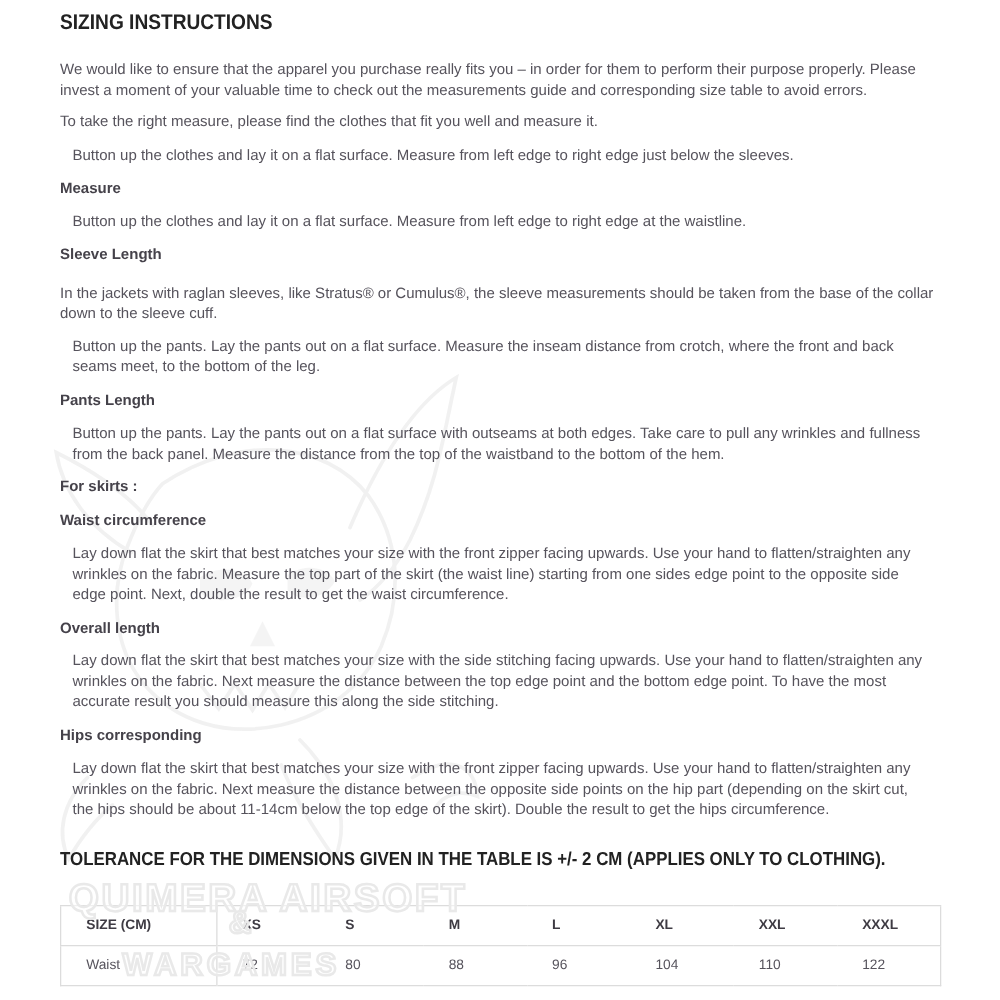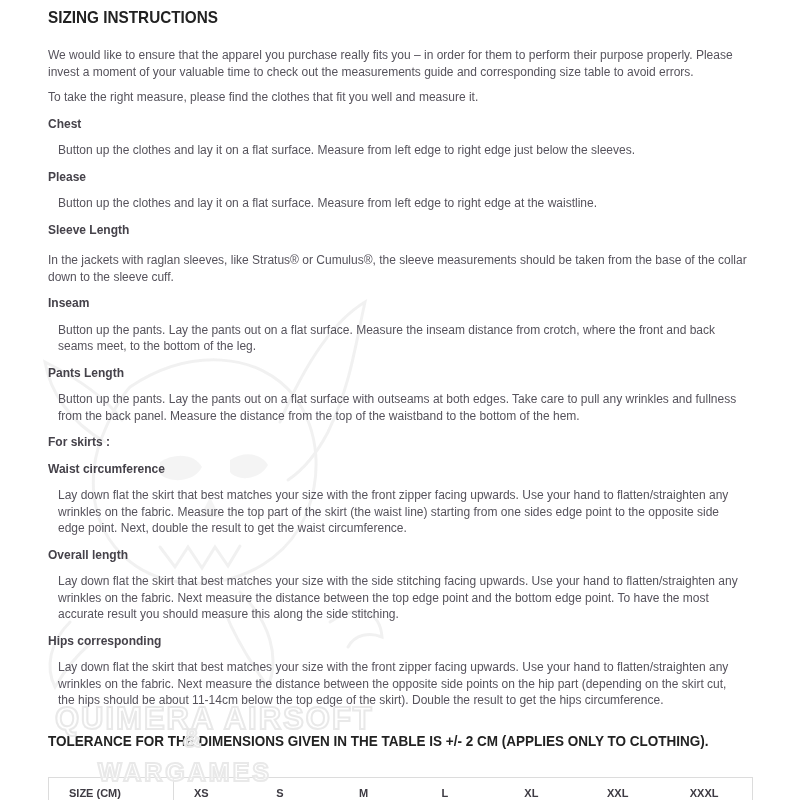--- a/index.html
+++ b/index.html
@@ -63,37 +63,35 @@
     </svg>
   </div>
 
   <div class="content">
     <h1 class="title">SIZING INSTRUCTIONS</h1>
 
     <p class="intro-1">We would like to ensure that the apparel you purchase really fits you – in order for them to perform their purpose properly. Please invest a moment of your valuable time to check out the measurements guide and corresponding size table to avoid errors.</p>
     <p class="intro-2">To take the right measure, please find the clothes that fit you well and measure it.</p>
 
     <section class="sec">
-      <h3>Chest</h3>
       <p>Button up the clothes and lay it on a flat surface. Measure from left edge to right edge just below the sleeves.</p>
     </section>
 
     <section class="sec">
-      <h3>Please</h3>
+      <h3>Measure</h3>
       <p>Button up the clothes and lay it on a flat surface. Measure from left edge to right edge at the waistline.</p>
     </section>
 
     <section class="sec">
       <h3>Sleeve Length</h3>
     </section>
 
     <p class="para-raglan">In the jackets with raglan sleeves, like Stratus® or Cumulus®, the sleeve measurements should be taken from the base of the collar down to the sleeve cuff.</p>
 
     <section class="sec">
-      <h3>Inseam</h3>
       <p>Button up the pants. Lay the pants out on a flat surface. Measure the inseam distance from crotch, where the front and back seams meet, to the bottom of the leg.</p>
     </section>
 
     <section class="sec">
       <h3>Pants Length</h3>
       <p>Button up the pants. Lay the pants out on a flat surface with outseams at both edges. Take care to pull any wrinkles and fullness from the back panel. Measure the distance from the top of the waistband to the bottom of the hem.</p>
     </section>
 
     <section class="sec">
       <h3>For skirts :</h3>

